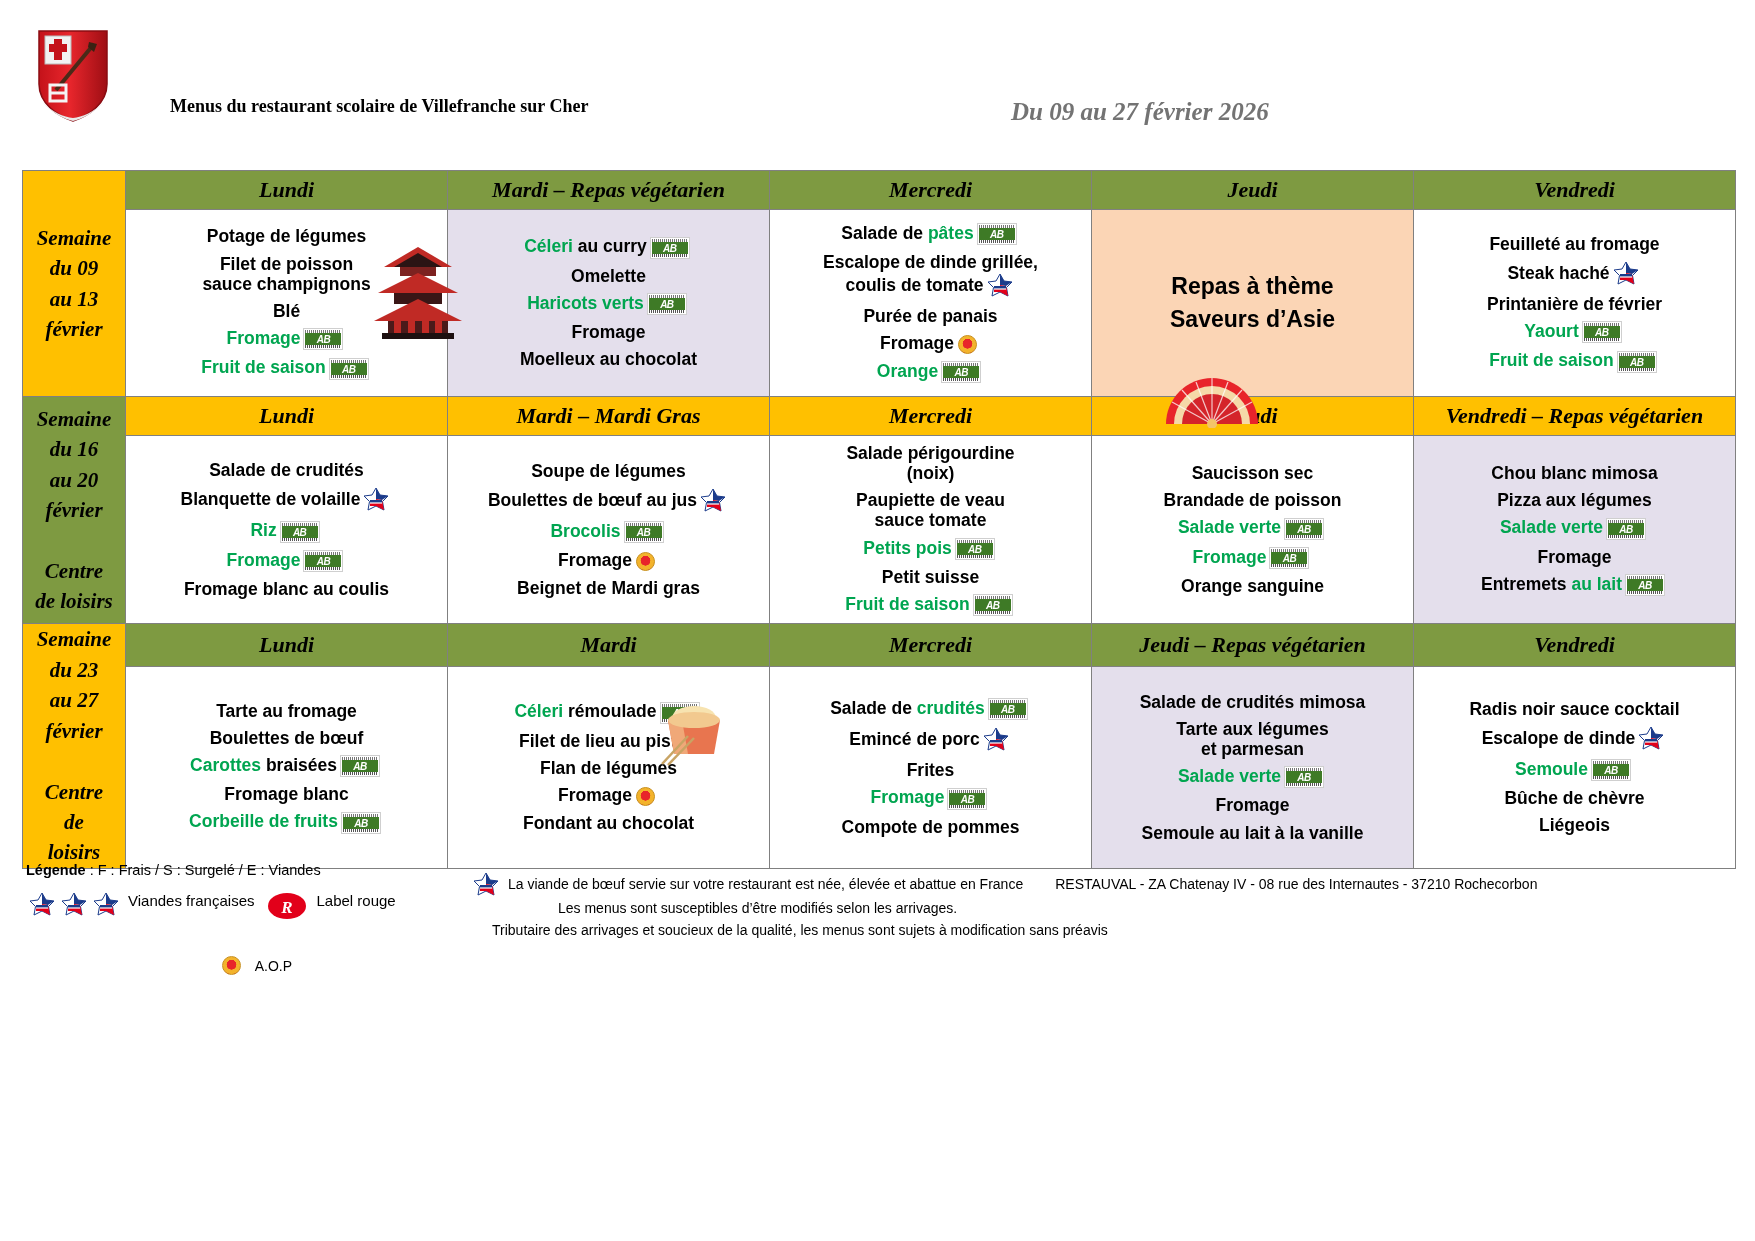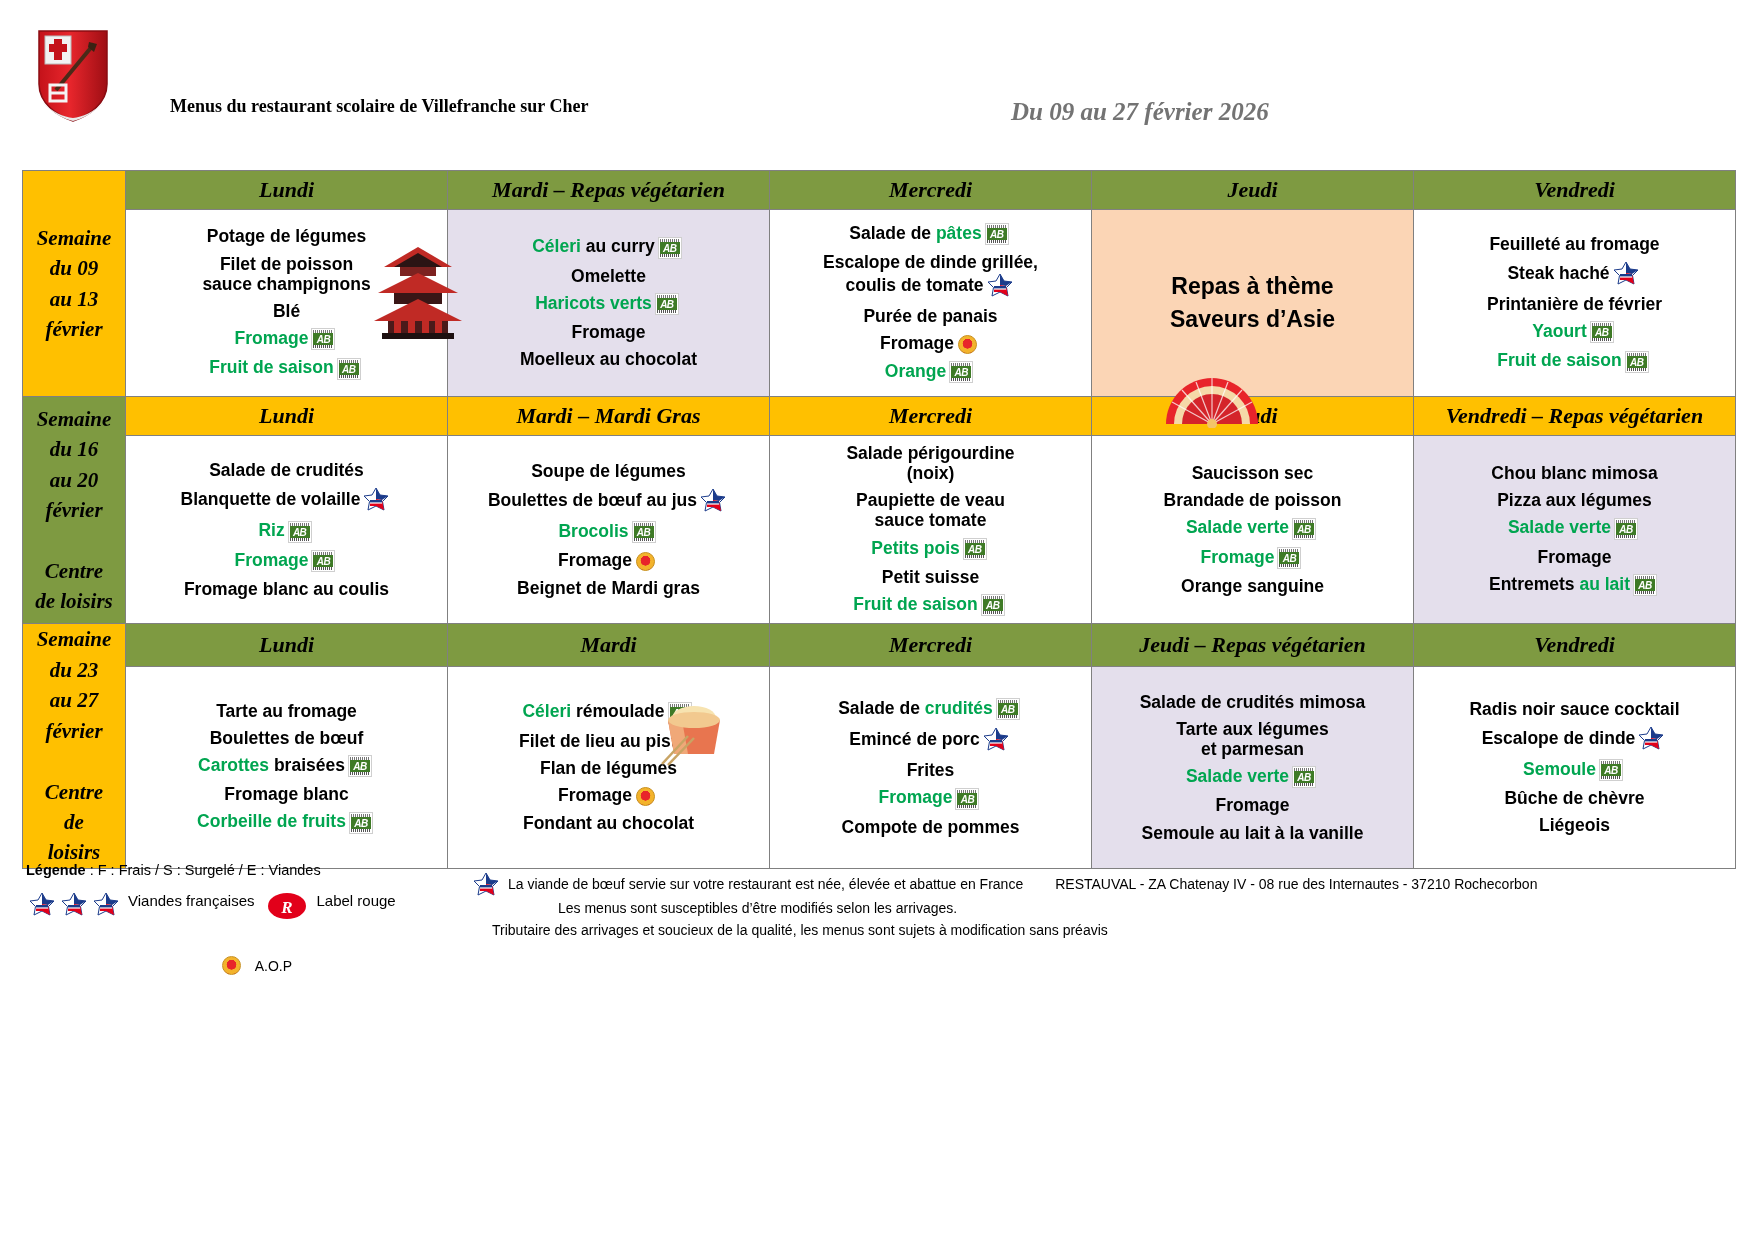--- a/index.html
+++ b/index.html
@@ -125,21 +125,21 @@
     display: block;
     font-size: 23px;
     font-weight: bold;
     margin: 6px 0;
   }
 
   
   .ab {
     display: inline-block;
     vertical-align: middle;
-    width: 24px;
+    width: 40px;
     height: 22px;
     margin: 0 3px;
     position: relative;
     background: #ffffff;
     border: 1px solid #cfcfcf;
     box-sizing: border-box;
   }
   .ab .ab-top {
     position: absolute; left: 1px; right: 1px; top: 1px; height: 3px;
     background: repeating-linear-gradient(90deg, #777 0 1px, #fff 1px 2px);

